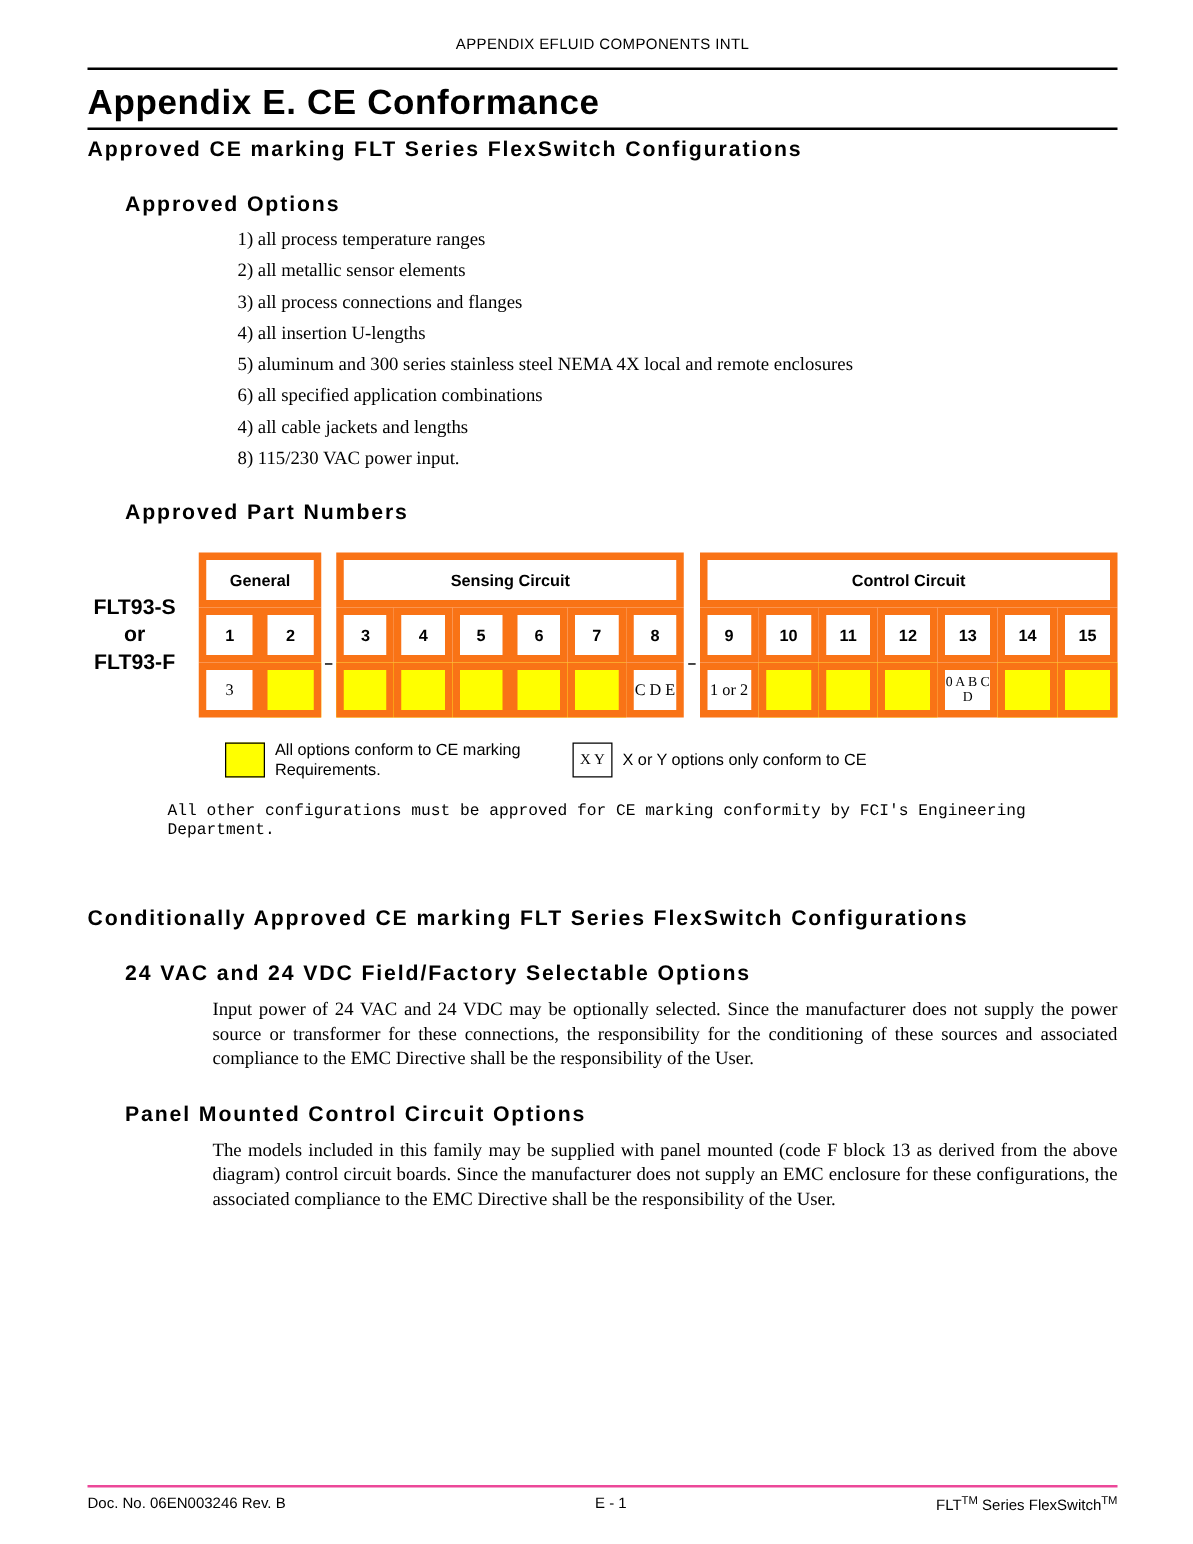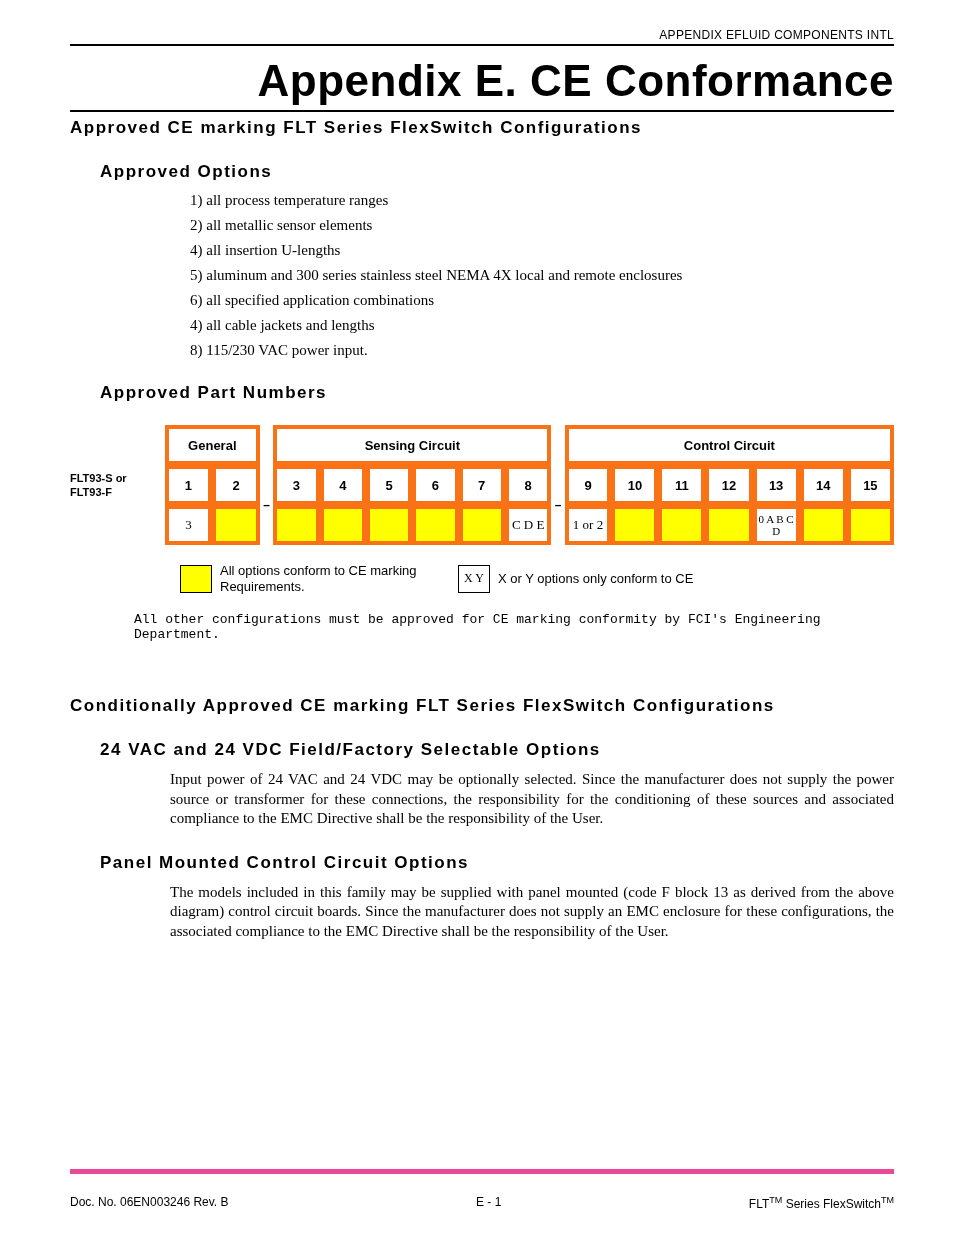--- a/index.html
+++ b/index.html
@@ -1,59 +1,60 @@
 <!DOCTYPE html>
 <html><head>
 <meta charset="utf-8">
 <style>
   html,body{margin:0;padding:0;background:#fff;color:#000;font-family:"Times New Roman",Times,serif}
   .page{width:954px;height:1235px;box-sizing:border-box;padding:28px 60px 24px 70px;margin:0 auto;position:relative}
-  .hdr{display:flex;justify-content:flex-end;font-family:Arial,Helvetica,sans-serif;font-size:12px;letter-spacing:.3px;border-bottom:2.5px solid #000;padding-bottom:2px}
-  .title{font-family:Arial,Helvetica,sans-serif;font-weight:700;font-size:44px;text-align:right;margin:10px 0 6px 0;border-bottom:2.5px solid #000;padding-bottom:4px;letter-spacing:.5px}
+  .hdr{display:flex;justify-content:center;font-family:Arial,Helvetica,sans-serif;font-size:12px;letter-spacing:.3px;border-bottom:2.5px solid #000;padding-bottom:12px}
+  .title{font-family:Arial,Helvetica,sans-serif;font-weight:700;font-size:28px;text-align:left;margin:10px 0 6px 0;border-bottom:2.5px solid #000;padding-bottom:4px;letter-spacing:.5px}
   .h2{font-family:Arial,Helvetica,sans-serif;font-weight:700;font-size:17px;letter-spacing:1.5px;margin:4px 0 18px 0}
   .h3{font-family:Arial,Helvetica,sans-serif;font-weight:700;font-size:17px;letter-spacing:1.5px;margin:24px 0 10px 30px}
   ol.opts{margin:6px 0 0 0;padding:0 0 0 120px;list-style:none}
   ol.opts li{font-size:15px;margin:0 0 8px 0}
   .tblwrap{margin:22px 0 0 0;display:flex;align-items:center;gap:14px}
-  .rowlabel{font-family:Arial,Helvetica,sans-serif;font-weight:700;font-size:11px;text-align:left;line-height:1.3;width:86px}
+  .rowlabel{font-family:Arial,Helvetica,sans-serif;font-weight:700;font-size:17px;text-align:center;line-height:1.3;width:86px}
   table.pn{border-collapse:separate;border-spacing:0}
-  table.pn td,table.pn th{border:4px solid #f97316;text-align:center;font-family:Arial,Helvetica,sans-serif;font-size:12px;padding:0}
+  table.pn td,table.pn th{border:6px solid #f97316;text-align:center;font-family:Arial,Helvetica,sans-serif;font-size:12px;padding:0}
   table.pn th.group{font-family:Arial,Helvetica,sans-serif;font-weight:700;font-size:13px;height:32px}
   table.pn td.num{font-weight:700;font-size:13px;height:32px;width:42px}
   table.pn td.val{height:32px;width:42px;font-family:"Times New Roman",serif;font-size:13px}
   .yellow{background:#ffff00}
   .gap{border:none !important;width:14px}
   .dash{border:none !important;width:14px;font-family:Arial,Helvetica;font-size:22px;font-weight:700;vertical-align:middle}
   .legend{margin:18px 0 0 110px;display:flex;align-items:center;gap:8px;font-family:Arial,Helvetica,sans-serif;font-size:13px}
   .swatch{width:30px;height:26px;border:1px solid #000;display:inline-block}
   .swatch.y{background:#ffff00}
   .swatch.xy{display:flex;align-items:center;justify-content:center;font-family:"Times New Roman",serif;font-size:12px}
   .note{margin:18px 0 0 64px;font-family:Liberation Mono, monospace;font-size:13px}
   .body{font-size:15px;margin:6px 0 0 100px;line-height:1.3;text-align:justify}
-  .ftr{position:absolute;left:70px;right:60px;bottom:24px;border-top:5px solid #ec4899;display:flex;justify-content:space-between;font-family:Arial,Helvetica,sans-serif;font-size:12px;padding-top:21px}
+  .ftr{position:absolute;left:70px;right:60px;bottom:24px;border-top:2px solid #ec4899;display:flex;justify-content:space-between;font-family:Arial,Helvetica,sans-serif;font-size:12px;padding-top:5px}
   .tm{font-size:9px;vertical-align:super}
 </style>
 </head>
 <body>
 
 <div class="page">
 
   <div class="hdr">
     <span>APPENDIX E</span>
     <span>FLUID COMPONENTS INTL</span>
   </div>
 
   <div class="title">Appendix E.  CE Conformance</div>
 
   <div class="h2">Approved CE marking FLT Series FlexSwitch Configurations</div>
 
   <div class="h3">Approved Options</div>
   <ol class="opts">
     <li>1) all process temperature ranges</li>
     <li>2) all metallic sensor elements</li>
+    <li>3) all process connections and flanges</li>
     <li>4) all insertion U-lengths</li>
     <li>5) aluminum and 300 series stainless steel NEMA 4X local and remote enclosures</li>
     <li>6) all specified application combinations</li>
     <li>4) all cable jackets and lengths</li>
     <li>8) 115/230 VAC power input.</li>
   </ol>
 
   <div class="h3">Approved Part Numbers</div>
 
   <div class="tblwrap">

